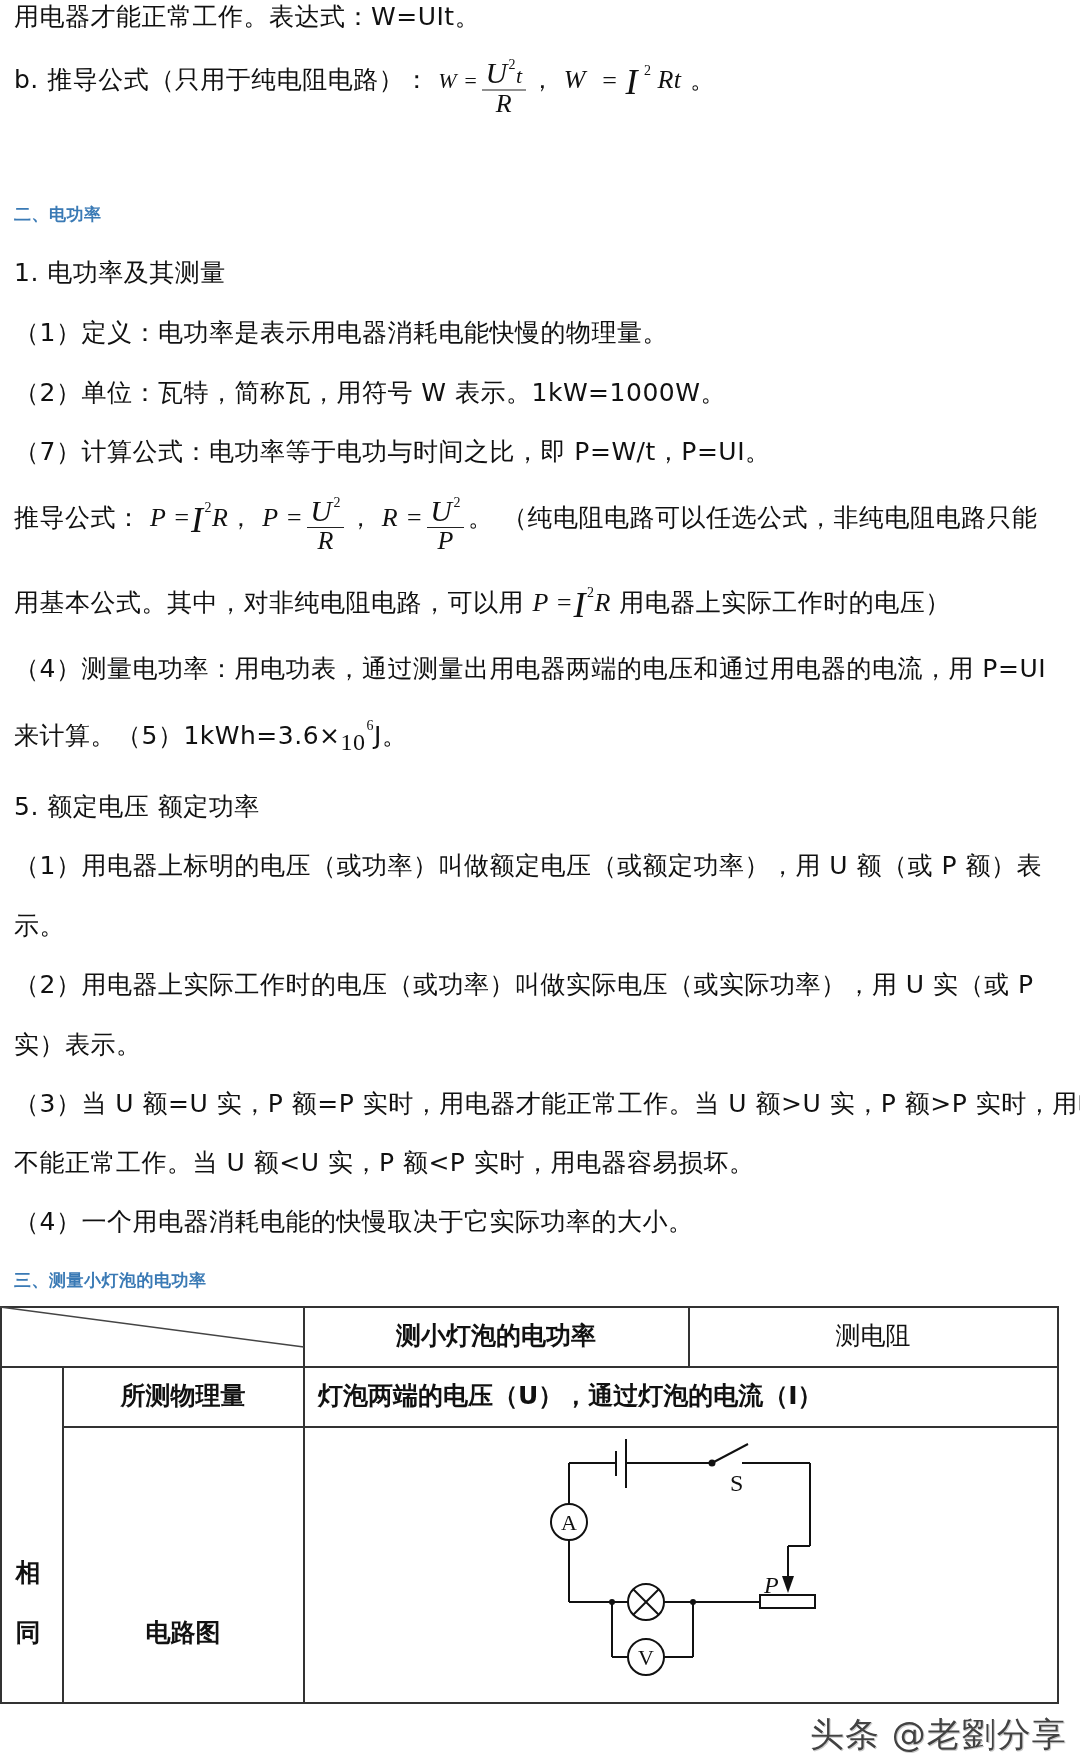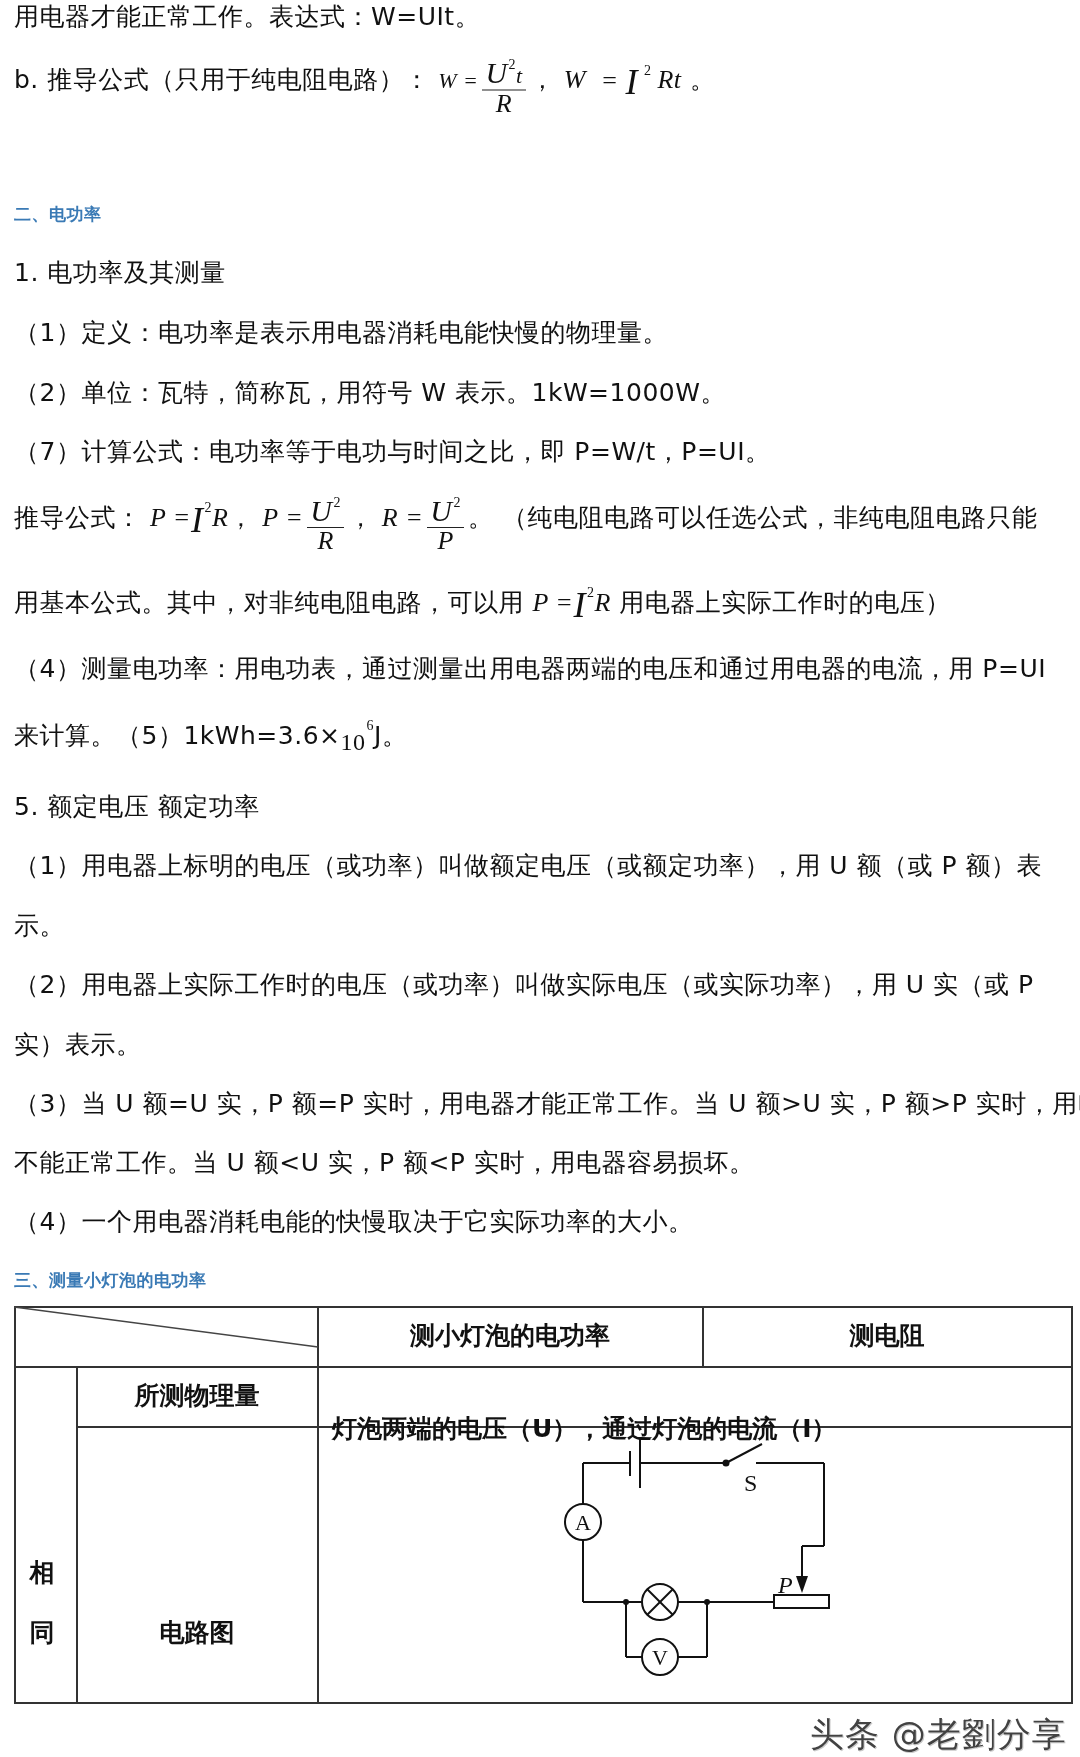--- a/index.html
+++ b/index.html
@@ -9,25 +9,25 @@
   .h { color:#3a7ab5; font-weight:bold; font-size:17px; }
   .m { font-family:"Liberation Serif", "DejaVu Serif", serif; font-style:italic; font-size:26px; }
   .mu { font-family:"Liberation Serif", "DejaVu Serif", serif; font-size:26px; font-style:normal; }
   .big { font-size:36px; line-height:30px; vertical-align:-6px; }
   sup.s { font-family:"Liberation Serif", serif; font-size:14px; font-style:normal; vertical-align:14px; margin-left:1px; }
   .frac { display:inline-block; vertical-align:middle; text-align:center; margin:0 4px; position:relative; top:2px; }
   .frac .num { display:block; border-bottom:1.5px solid #222; padding:0 3px; line-height:29px; }
   .frac .den { display:block; line-height:26px; }
   .frac .num .m { font-size:30px; }
   
-  .tbl { position:absolute; left:14px; top:1306px; width:1057px; height:397px; }
+  .tbl { position:absolute; left:0; top:1306px; width:1057px; height:397px; }
   .hl { position:absolute; height:2px; background:#333; }
   .vl { position:absolute; width:2px; background:#333; }
   .cell { position:absolute; font-size:25px; line-height:30px; white-space:nowrap; transform:translate(-50%,-50%);font-weight:bold; }
-  .cell.left { transform:translate(0,-50%);margin-top:33px; }
+  .cell.left { transform:translate(0,-50%); }
   .wm { position:absolute; left:810px; top:1712px; font-size:34px; color:#222; opacity:0.85; letter-spacing:1px;
         text-shadow: 0 0 1px #fff, 1px 1px 0 #bbb; }
 </style>
 </head>
 <body>
 
 <div class="line" style="top:17px">用电器才能正常工作。表达式：W=UIt。</div>
 
 <div class="line" style="top:81px">
   <span>b. 推导公式（只用于纯电阻电路）：</span>
@@ -83,21 +83,21 @@
   <div class="vl" style="left:62px;top:60px;height:338px"></div>
   <div class="vl" style="left:303px;top:0;height:398px"></div>
   <div class="vl" style="left:688px;top:0;height:62px"></div>
   <div class="vl" style="left:1057px;top:0;height:398px"></div>
 
   <svg style="position:absolute;left:0;top:0" width="310" height="62">
     <line x1="0" y1="1" x2="304" y2="41" stroke="#444" stroke-width="1.5"></line>
   </svg>
 
   <div class="cell" style="left:496px;top:30px;font-weight:bold">测小灯泡的电功率</div>
-  <div class="cell" style="left:873px;top:30px;font-weight:bold">测电阻</div>
+  <div class="cell" style="left:873px;top:30px;font-weight:normal">测电阻</div>
 
   <div class="cell" style="left:28px;top:267px">相</div>
   <div class="cell" style="left:28px;top:327px">同</div>
 
   <div class="cell" style="left:183px;top:90px">所测物理量</div>
   <div class="cell left" style="left:318px;top:90px">灯泡两端的电压（U），通过灯泡的电流（I）</div>
 
   <div class="cell" style="left:183px;top:327px">电路图</div>
 
   <svg style="position:absolute;left:540px;top:130px" width="300" height="260" font-family="Liberation Serif, serif">

